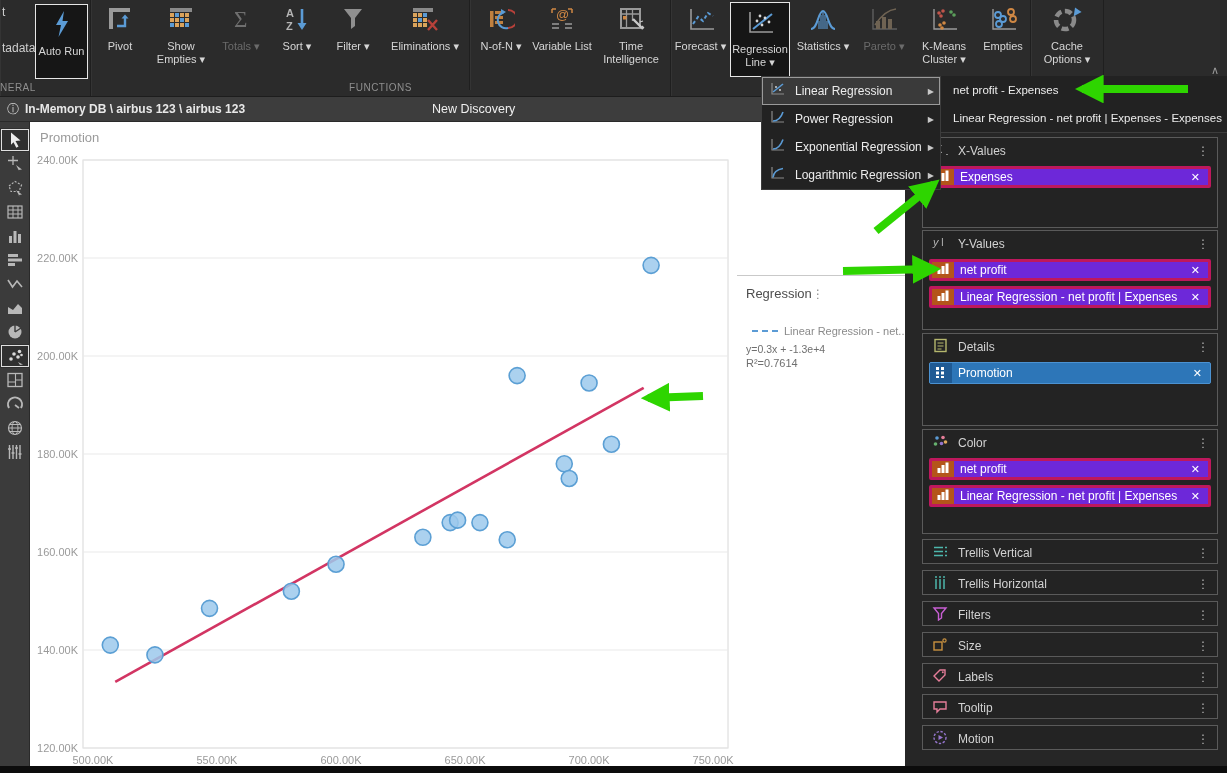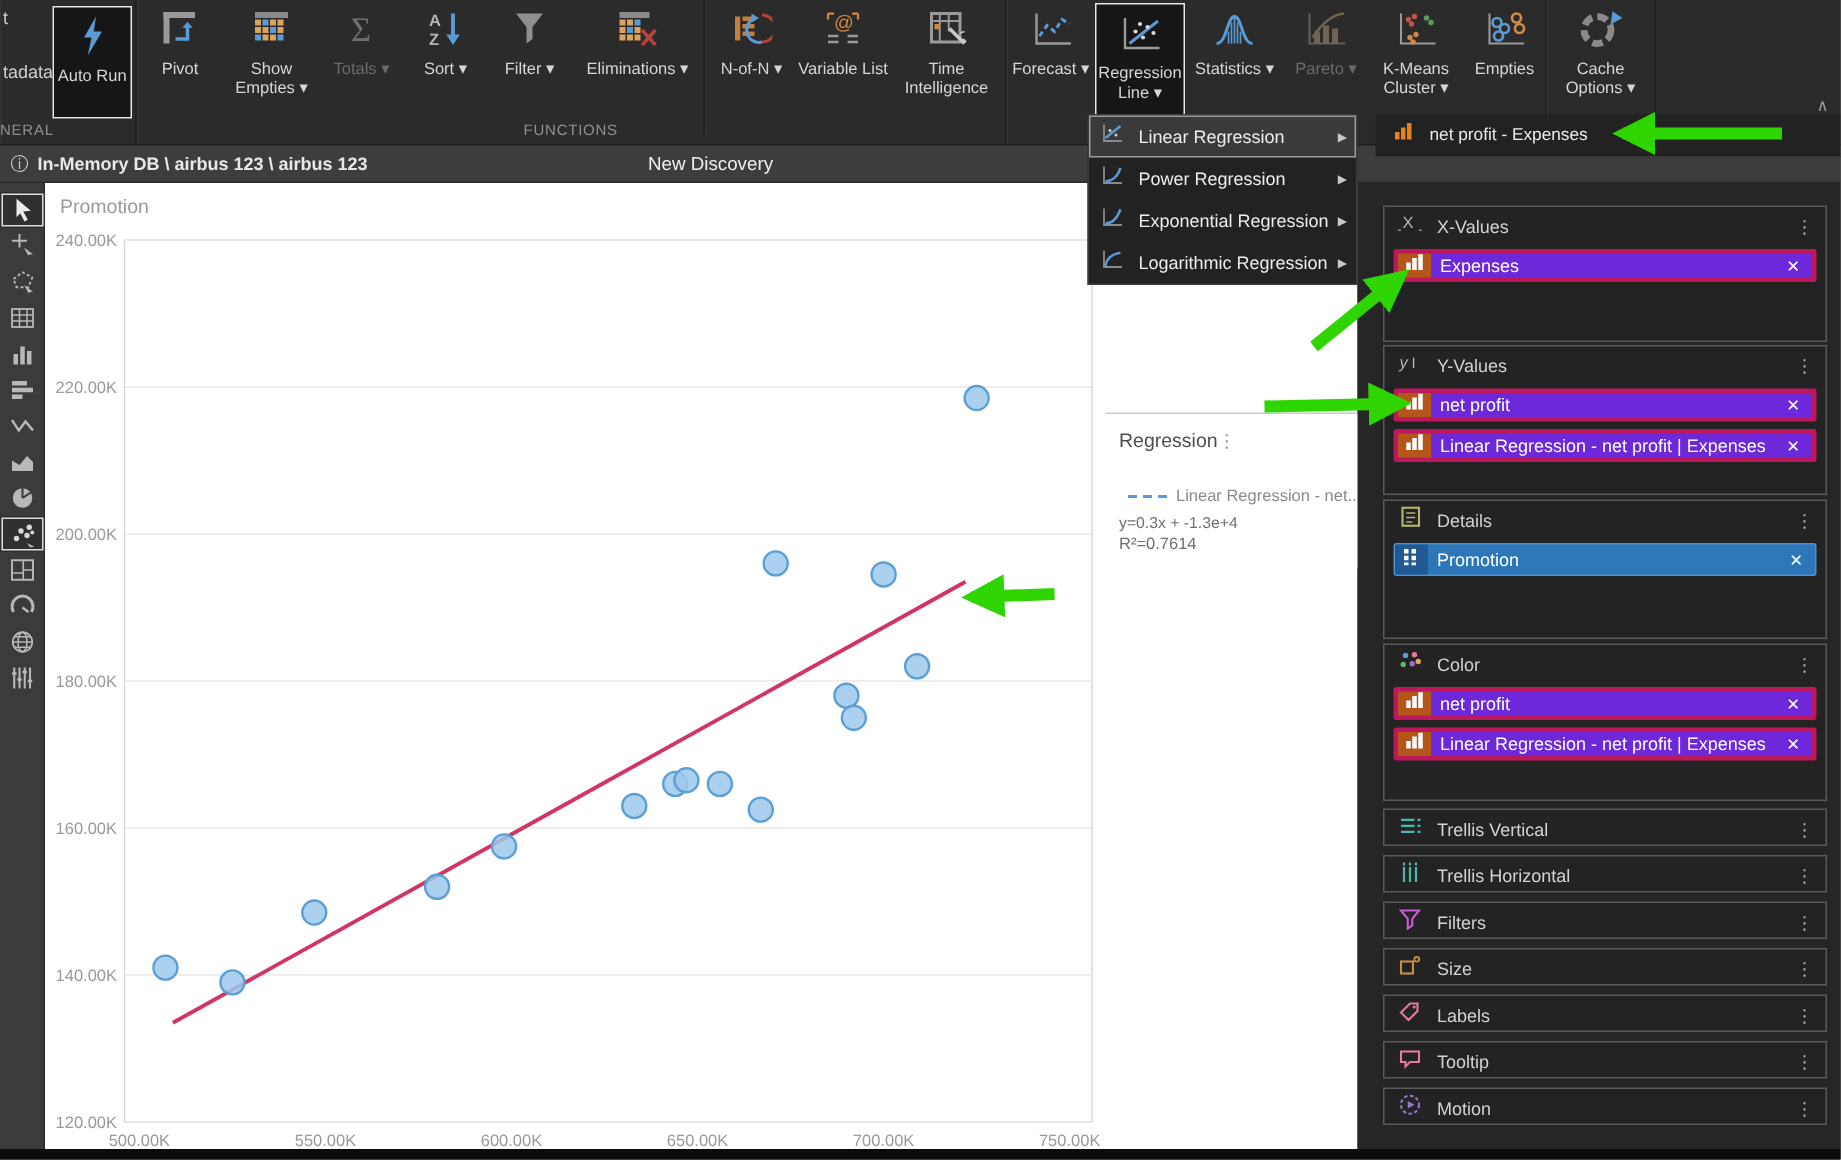--- a/index.html
+++ b/index.html
@@ -61,21 +61,21 @@
   .chip { height:22px; margin:2px 6px 5px 6px; border-radius:2px; display:flex; align-items:center; overflow:hidden; color:#fff; }
   .chip .cic { width:22px; height:22px; display:flex; align-items:center; justify-content:center; flex:0 0 22px; }
   .chip .clbl { font-size:12px; padding-left:6px; white-space:nowrap; flex:1 1 auto; overflow:hidden; }
   .chip .cx { padding:0 8px; font-size:11px; color:#fff; }
   .chip.orange { background:#6d28d9; border:3px solid #be185d; }
   .chip.orange .cic { background:#b4551a; }
   .chip.blue { background:#2d76b8; border:1px solid #4b92d2; }
   .chip.blue .cic { background:#1f5a94; }
 
   
-  #regmenu { position:absolute; left:725px; top:76px; width:180px; background:#222222; border:1px solid #3c3c3c; z-index:40;text-align:right; }
+  #regmenu { position:absolute; left:761px; top:76px; width:180px; background:#222222; border:1px solid #3c3c3c; z-index:40;text-align:right; }
   .mitem { height:28px; display:flex; align-items:center; padding:0 6px 0 8px; }
   .mitem .mic { width:16px; height:14px; margin-right:9px; display:flex; align-items:center; }
   .mitem .mlbl { font-size:12px; color:#ececec; white-space:nowrap; }
   .mitem .marr { margin-left:auto; color:#c8c8c8; font-size:8px; }
   .mitem.active { background:#3a3a3a; outline:1px solid #9a9a9a; outline-offset:-1px; }
   #submenu { position:absolute; left:917px; top:76px; width:310px; background:#222222; border-bottom:1px solid #3c3c3c; z-index:39; }
   .smitem { height:28px; display:flex; align-items:center; padding:0 4px 0 12px; }
   .smitem .mic { width:14px; height:13px; margin-right:10px; display:flex; align-items:center; }
   .smitem .mlbl { font-size:11.5px; color:#ececec; white-space:nowrap; }
 
@@ -764,20 +764,30 @@
       <div class="smitem">
        <span class="mic">
           <span class="ic"><svg width="13" height="13" viewBox="0 0 13 13">
               <rect x="1" y="7" width="3" height="5" fill="#e8821e"></rect>
               <rect x="5" y="4" width="3" height="8" fill="#e8821e"></rect>
               <rect x="9" y="1" width="3" height="11" fill="#e8821e"></rect>
             </svg></span>
         </span>
        <span class="mlbl">net profit - Expenses</span>
      </div>
+      <div class="smitem">
+       <span class="mic">
+          <span class="ic"><svg width="13" height="13" viewBox="0 0 13 13">
+              <rect x="1" y="7" width="3" height="5" fill="#e8821e"></rect>
+              <rect x="5" y="4" width="3" height="8" fill="#e8821e"></rect>
+              <rect x="9" y="1" width="3" height="11" fill="#e8821e"></rect>
+            </svg></span>
+        </span>
+       <span class="mlbl">Linear Regression - net profit | Expenses - Expenses</span>
+     </div>
     </div>
 
   <svg id="arrows">
       <defs>
         <marker id="ah" markerWidth="3.6" markerHeight="3.6" refX="2.7" refY="1.8" orient="auto">
     <path d="M0,0 L3.6,1.8 L0,3.6 Z" fill="#2ed500"></path>
         </marker>
       </defs>
       <line x1="1188" y1="89" x2="1082" y2="89" stroke="#2ed500" stroke-width="8" marker-end="url(#ah)"></line>
       <line x1="876" y1="231" x2="934" y2="184" stroke="#2ed500" stroke-width="8" marker-end="url(#ah)"></line>

